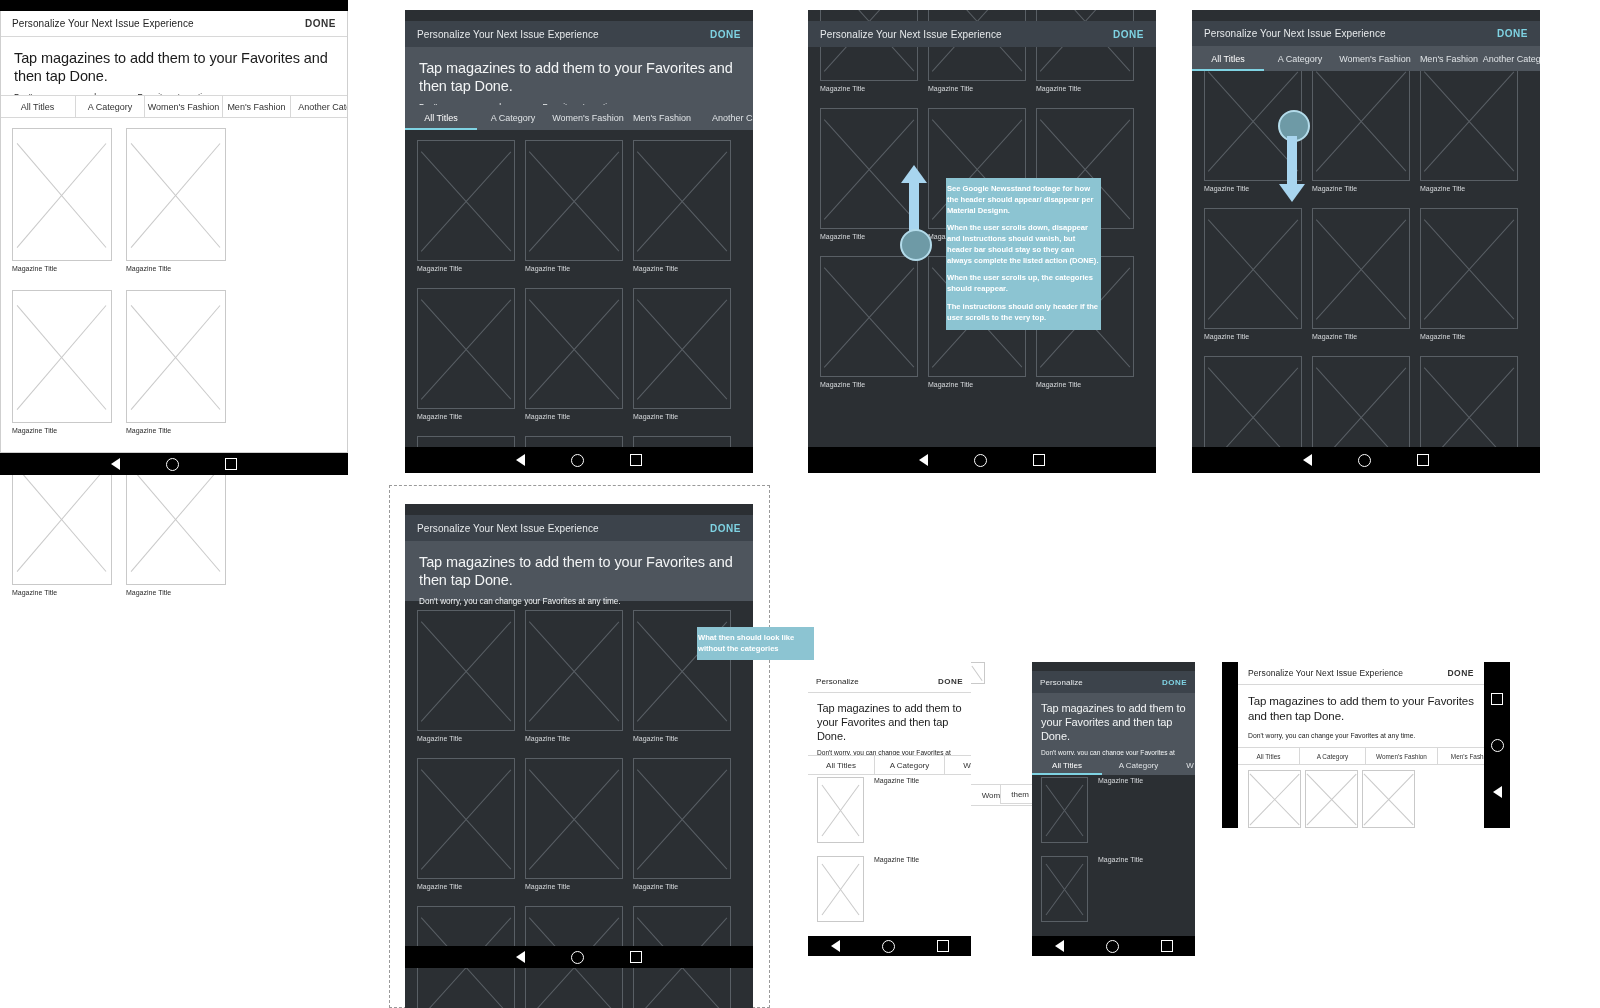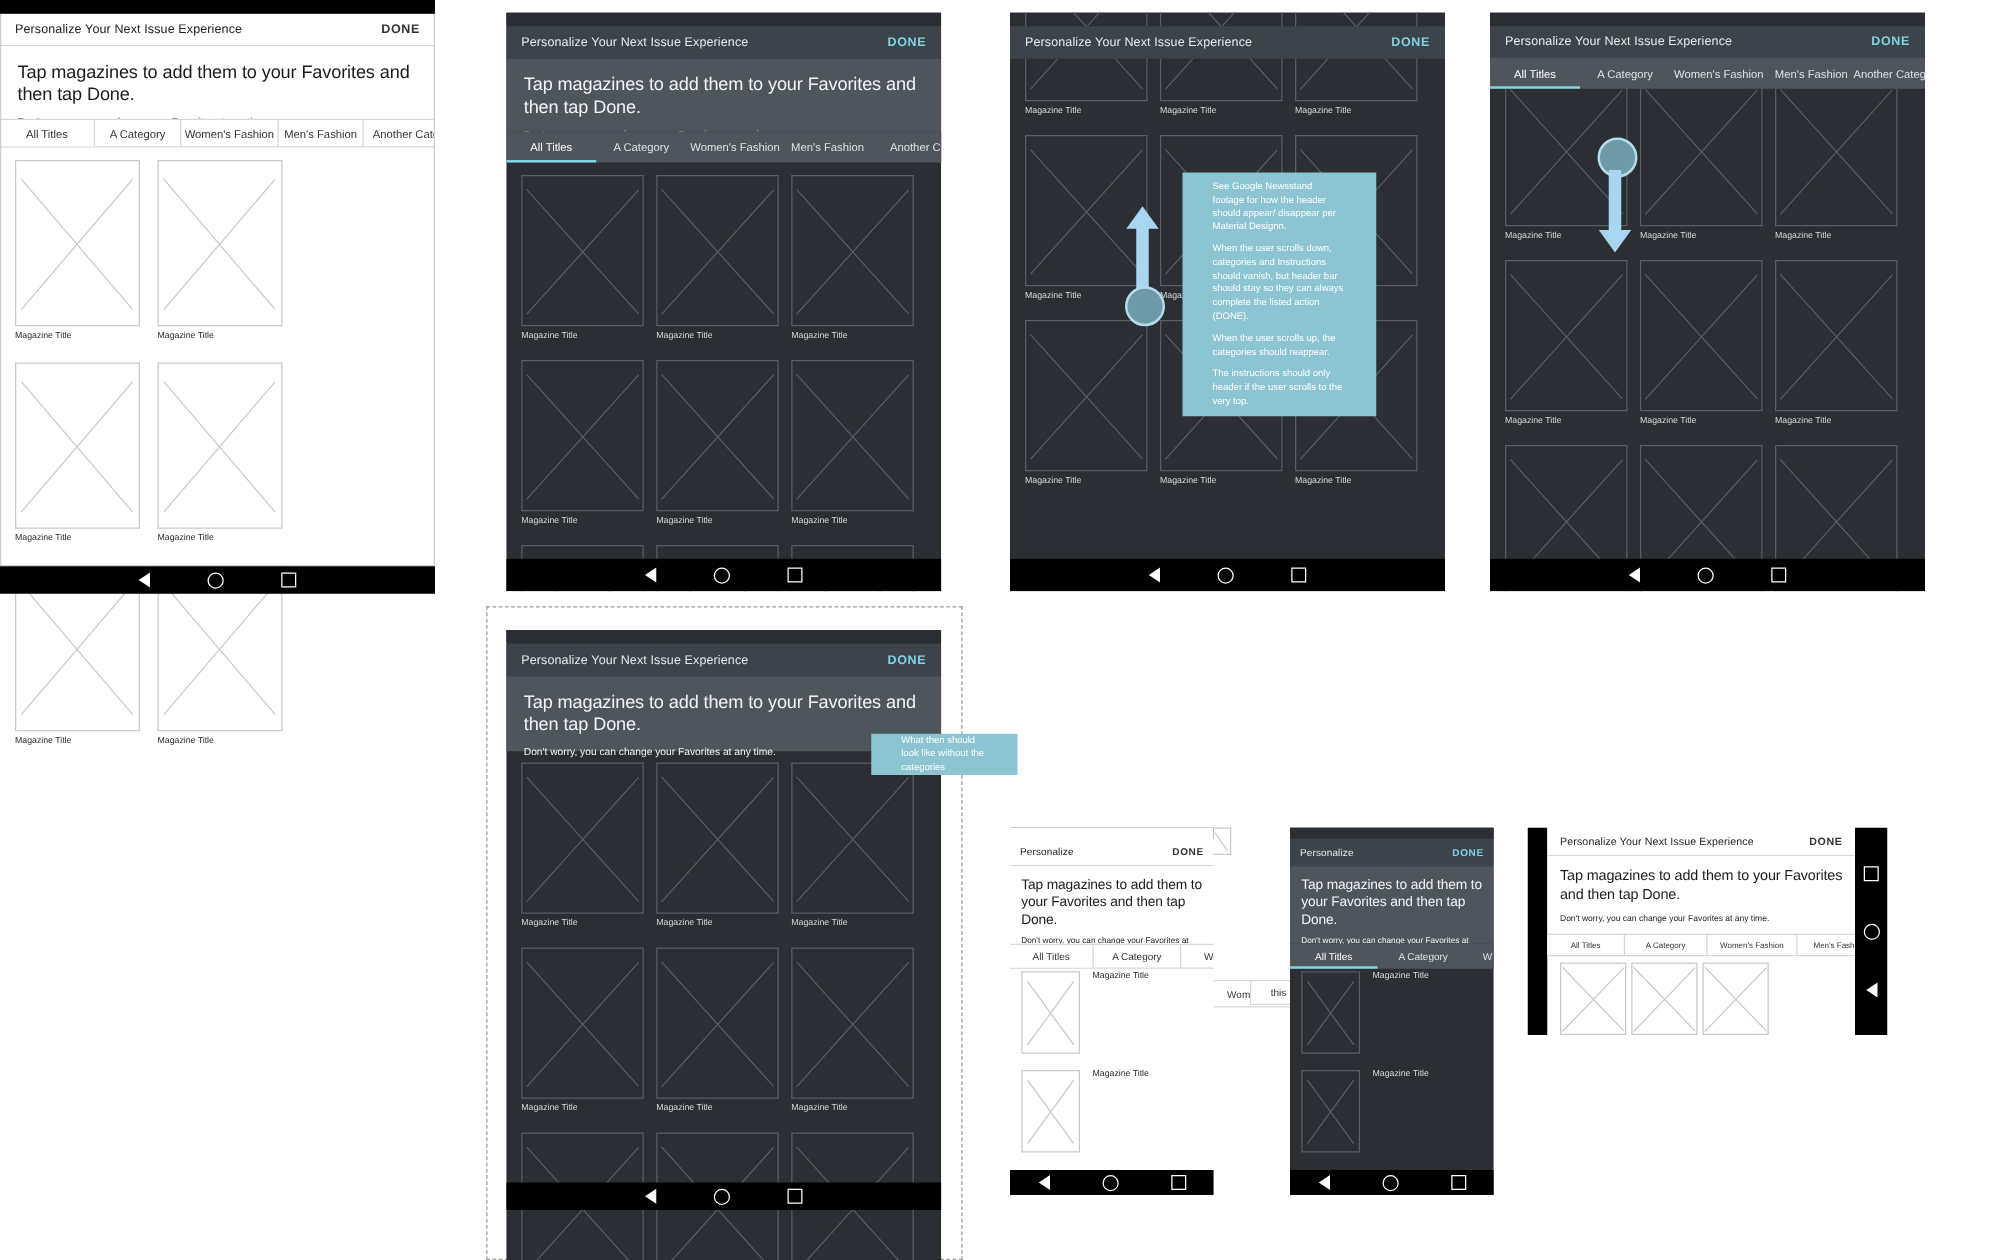--- a/index.html
+++ b/index.html
@@ -64,21 +64,21 @@
 
   .body{position:absolute;left:0;right:0;}
   .grid{position:absolute;left:0;right:0;top:0;display:flex;flex-wrap:wrap;}
   .cell{box-sizing:border-box;}
   .thumb{position:relative;width:100%;box-sizing:border-box;overflow:hidden;}
   .thumb .d1,.thumb .d2{position:absolute;left:-20%;width:140%;height:1px;top:50%;transform-origin:center;}
   .cap{font-size:7px;margin-top:4px;white-space:nowrap;}
 
   
   .callout{position:absolute;background:#8cc4d2;color:#ffffff;box-sizing:border-box;
-           font-size:7.6px;font-weight:400;line-height:1.42;padding:6px 24px;}
+           font-size:7.6px;font-weight:700;line-height:1.42;padding:6px 1px;margin-top:40px;}
   .callout p{margin:0 0 7px 0;}
   .callout p:last-child{margin-bottom:0;}
 
   
   .gesture{position:absolute;}
   .g-circle{position:absolute;border-radius:50%;background:#6e9aa6;border:2.5px solid #b3dbea;}
   .g-shaft{position:absolute;background:#a8d5ef;}
   .g-head{position:absolute;width:0;height:0;}
   .g-head.up{border-left:13px solid transparent;border-right:13px solid transparent;border-bottom:18px solid #a8d5ef;}
   .g-head.down{border-left:13px solid transparent;border-right:13px solid transparent;border-top:18px solid #a8d5ef;}
@@ -343,21 +343,21 @@
     </div>
 
     <div class="gesture" style="left:88px;top:155px;width:36px;height:110px;">
       <div class="g-head up" style="left:5px;top:0;"></div>
       <div class="g-shaft" style="left:13px;top:17px;width:10px;height:50px;"></div>
       <div class="g-circle" style="left:4px;top:64px;width:28px;height:28px;"></div>
     </div>
 
     <div class="callout" style="left:138px;top:128px;width:155px;">
       <p>See Google Newsstand footage for how the header should appear/ disappear per Material Designn.</p>
-      <p>When the user scrolls down, categories and Instructions should vanish, but header bar should stay so they can always complete the listed action (DONE).</p>
+      <p>When the user scrolls down, disappear and Instructions should vanish, but header bar should stay so they can always complete the listed action (DONE).</p>
       <p>When the user scrolls up, the categories should reappear.</p>
       <p>The instructions should only header if the user scrolls to the very top.</p>
     </div>
   </div>
 
   <div class="navbar">
     <span class="nav-back"></span>
     <span class="nav-home"></span>
     <span class="nav-recent"></span>
   </div>
@@ -654,21 +654,21 @@
     <span class="nav-back"></span>
     <span class="nav-home"></span>
     <span class="nav-recent"></span>
   </div>
 </div>
 
 <div class="lt" style="position:absolute;left:1000px;top:784px;width:32px;height:20px;background:#fff;
             border-top:1px solid #d8d8d8;border-bottom:1px solid #d8d8d8;border-left:1px solid #d8d8d8;
             display:flex;align-items:center;justify-content:flex-end;padding-right:3px;box-sizing:border-box;
             font-size:8px;color:#333;">
-  <span>this</span>
+  <span>them</span>
 </div>
 
 <div class="panel lt" style="left:1222px;top:662px;width:288px;height:166px;background:#fff;">
 
   <div style="position:absolute;left:0;top:0;width:16px;height:166px;background:#000;"></div>
 
   <div class="body" style="left:16px;top:0;right:26px;height:166px;">
     <div class="appbar" style="top:0;height:23px;padding:0 10px;">
       <span class="title" style="font-size:8.5px;">Personalize Your Next Issue Experience</span>
       <span class="done" style="font-size:8.5px;">DONE</span>

